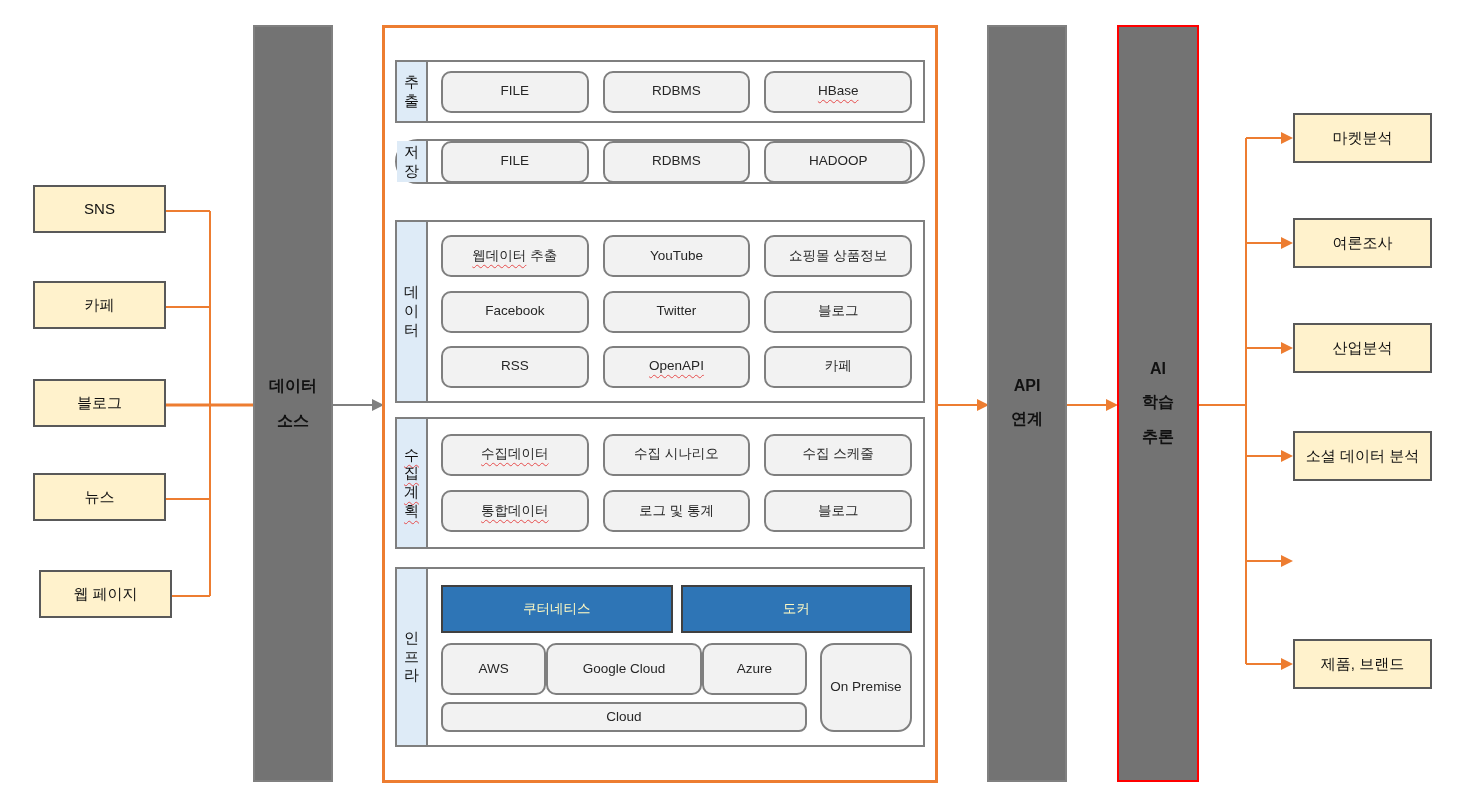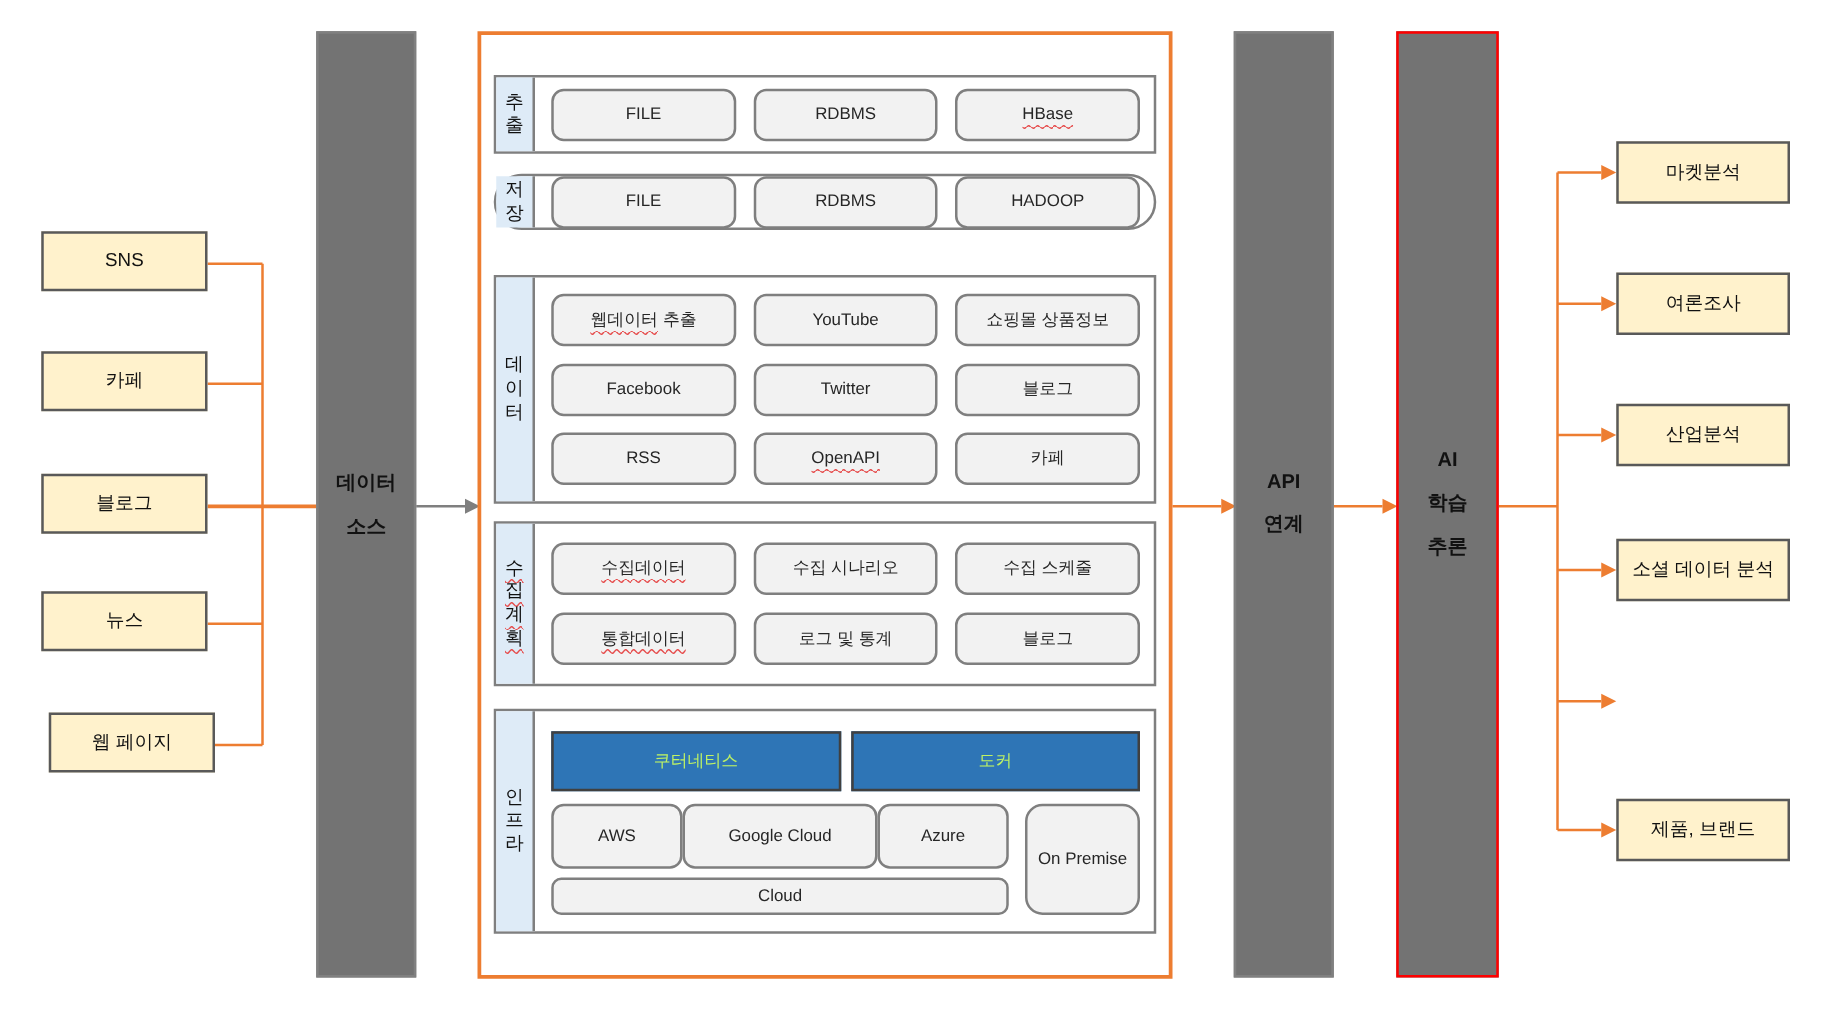--- a/index.html
+++ b/index.html
@@ -26,21 +26,21 @@
         grid-auto-rows:42px;align-content:space-evenly;padding:0 11px 0 13px;}
   .pgrid.center{align-content:center;}
   .chip{background:#F2F2F2;border:2px solid #7F7F7F;border-radius:10px;box-sizing:border-box;
         display:flex;align-items:center;justify-content:center;text-align:center;
         font-size:13.5px;color:#262626;line-height:1.25;}
   .wavy{text-decoration-line:underline;text-decoration-style:wavy;text-decoration-color:#e64c4c;
         text-decoration-thickness:1px;text-underline-offset:4px;}
   .gapl{margin-left:4px;}
   .infra{flex:1;display:flex;flex-direction:column;padding:16px 11px 13px 13px;}
   .blue-row{display:flex;gap:8px;height:52px;margin-bottom:10px;}
-  .blue-box{flex:1;background:#2E75B6;border:2px solid #404040;box-sizing:border-box;color:#bef264;
+  .blue-box{flex:1;background:#2E75B6;border:2px solid #404040;box-sizing:border-box;color:#fef9c3;
         display:flex;align-items:center;justify-content:center;font-size:13.5px;}
   .cloud-area{display:flex;gap:13px;flex:1;}
   .cloud-left{flex:1;display:flex;flex-direction:column;}
   .cloud-row{display:flex;height:52px;margin-bottom:7px;}
   .f1{flex:1;} .f15{flex:1.5;}
   .cloud-bar{height:30px;border-radius:8px;}
   .onprem{flex:0 0 92px;border-radius:14px;padding:0 8px;}
 </style>
 </head>
 <body>

